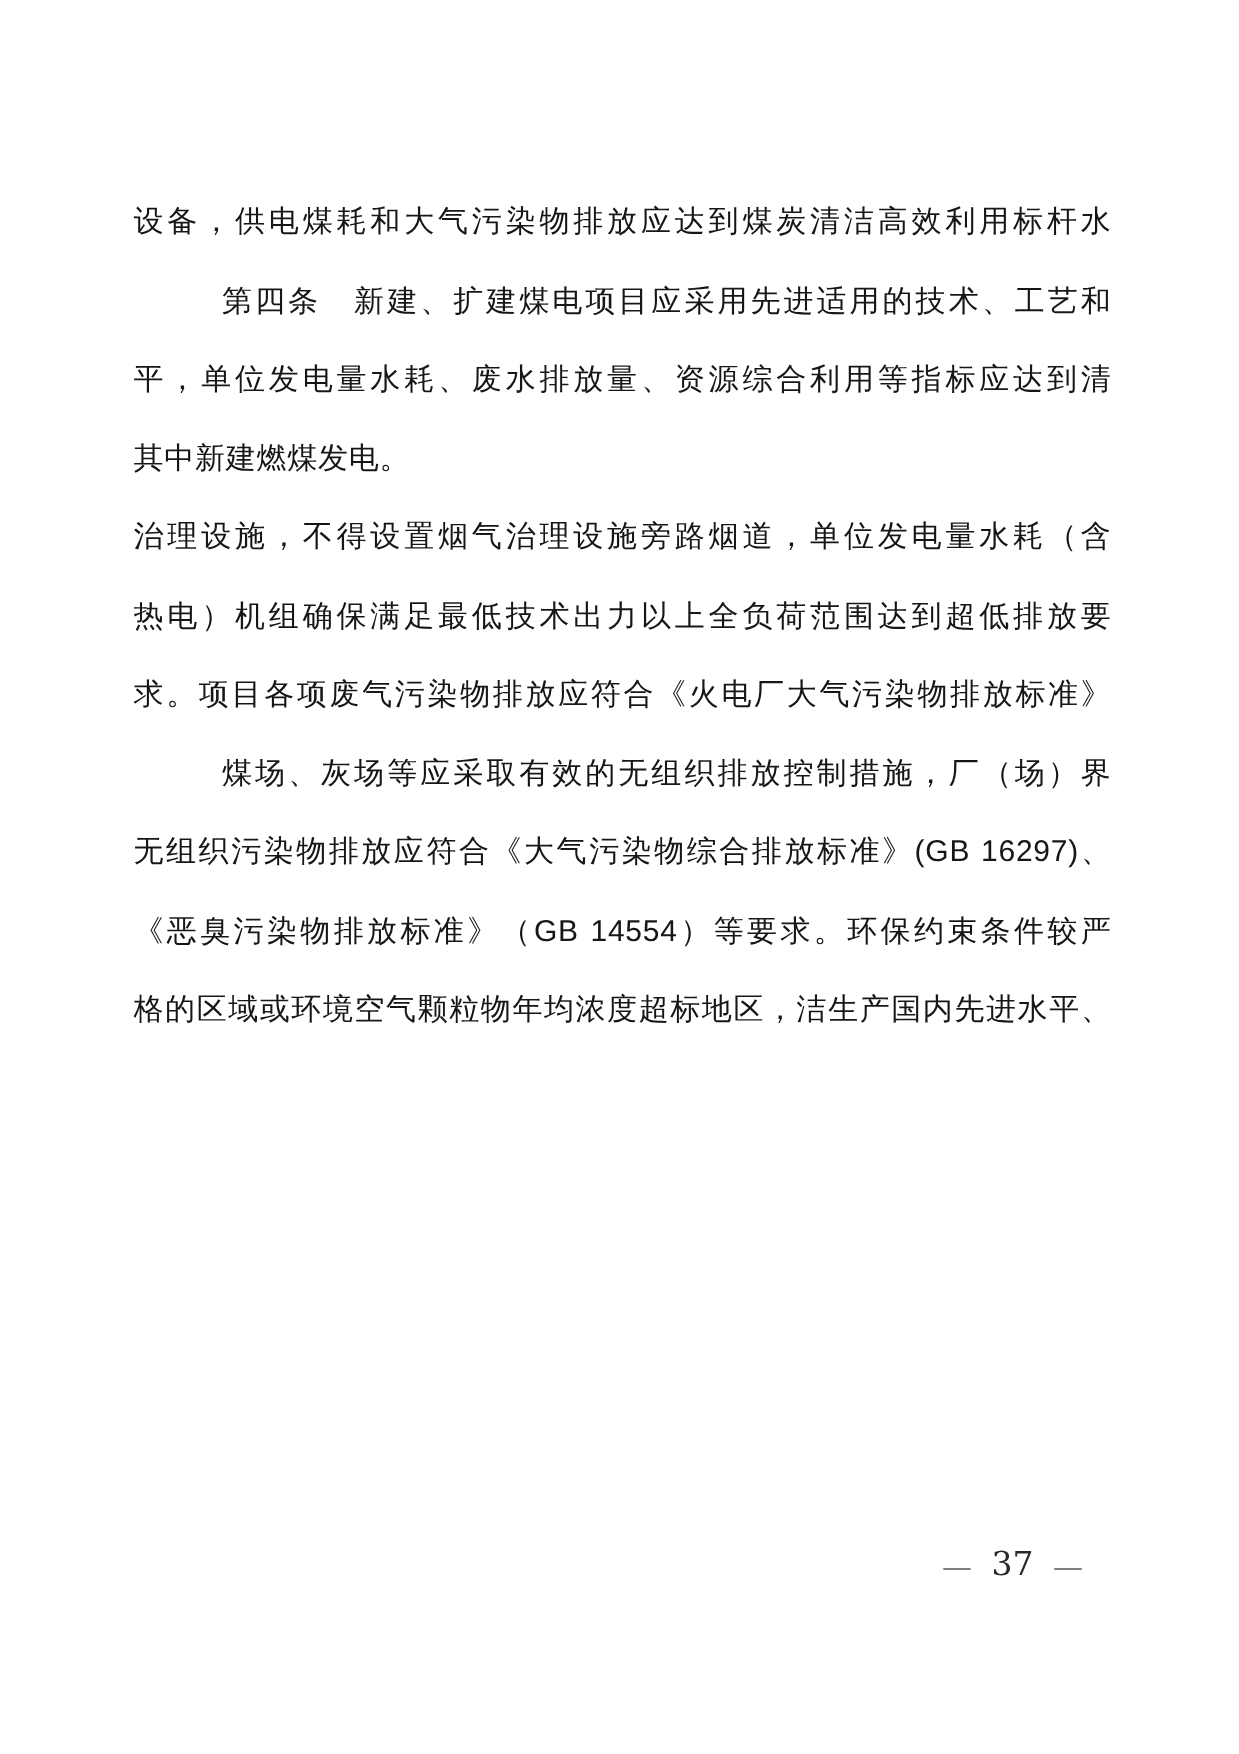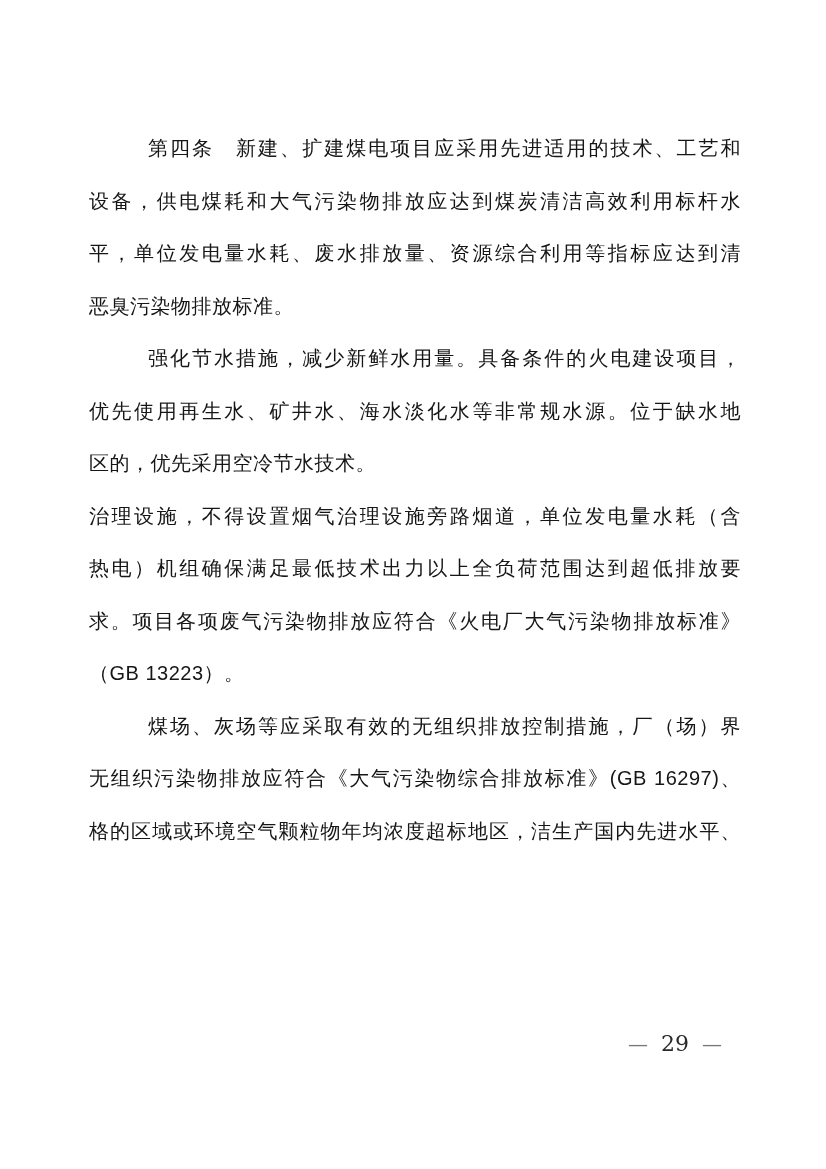--- a/index.html
+++ b/index.html
@@ -47,46 +47,41 @@
   .footer .dash { color: #7a7a7a; font-size: 20px; }
 </style>
 </head>
 <body>
 
 <div class="page">
 
   <div class="text-block">
 
     <div class="paragraph">
+      <div class="line">设备，供电煤耗和大气污染物排放应达到煤炭清洁高效利用标杆水</div>
       <div class="line indent">第四条　新建、扩建煤电项目应采用先进适用的技术、工艺和</div>
-      <div class="line">设备，供电煤耗和大气污染物排放应达到煤炭清洁高效利用标杆水</div>
       <div class="line">平，单位发电量水耗、废水排放量、资源综合利用等指标应达到清</div>
-      <div class="line last">恶臭污染物排放标准。</div>
+      <div class="line last">其中新建燃煤发电。</div>
     </div>
 
-    <div class="paragraph">
-      <div class="line indent">强化节水措施，减少新鲜水用量。具备条件的火电建设项目，</div>
-      <div class="line">优先使用再生水、矿井水、海水淡化水等非常规水源。位于缺水地</div>
-      <div class="line last">区的，优先采用空冷节水技术。</div>
-    </div>
 
     <div class="paragraph">
       <div class="line">治理设施，不得设置烟气治理设施旁路烟道，单位发电量水耗（含</div>
       <div class="line">热电）机组确保满足最低技术出力以上全负荷范围达到超低排放要</div>
       <div class="line">求。项目各项废气污染物排放应符合《火电厂大气污染物排放标准》</div>
-      <div class="line last">（GB 13223）。</div>
     </div>
 
     <div class="paragraph">
       <div class="line indent">煤场、灰场等应采取有效的无组织排放控制措施，厂（场）界</div>
       <div class="line">无组织污染物排放应符合《大气污染物综合排放标准》(GB 16297)、</div>
+      <div class="line">《恶臭污染物排放标准》（GB 14554）等要求。环保约束条件较严</div>
       <div class="line">格的区域或环境空气颗粒物年均浓度超标地区，洁生产国内先进水平、</div>
     </div>
 
   </div>
 
   <div class="footer">
     <span class="dash">—</span>
-    <span class="num">29</span>
+    <span class="num">37</span>
     <span class="dash">—</span>
   </div>
 
 </div>
 
 </body></html>

